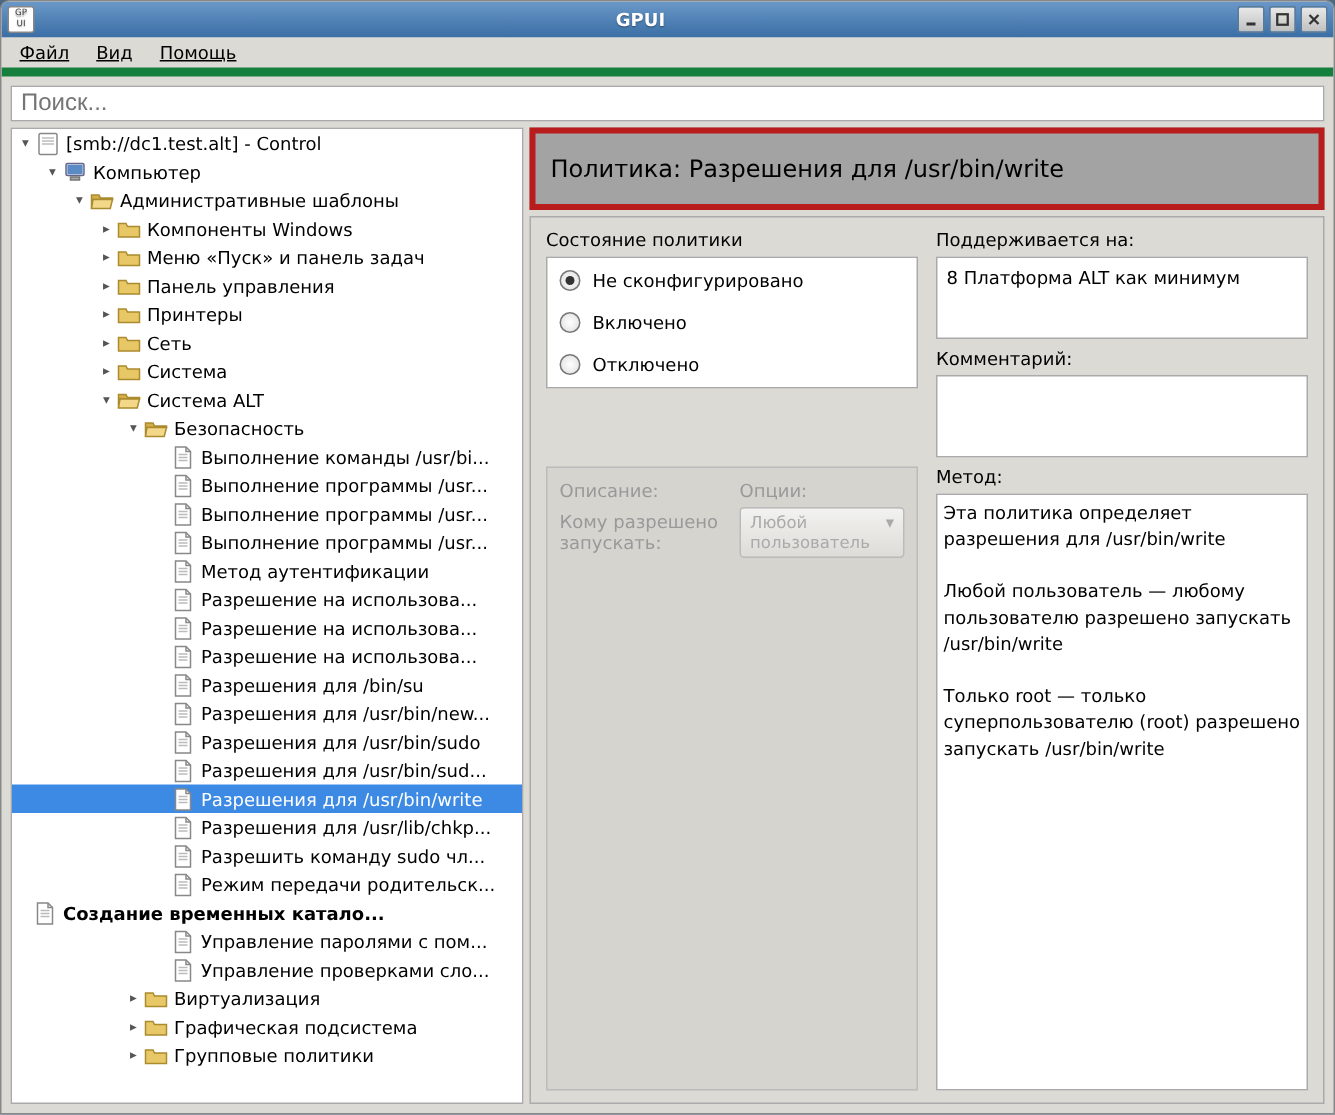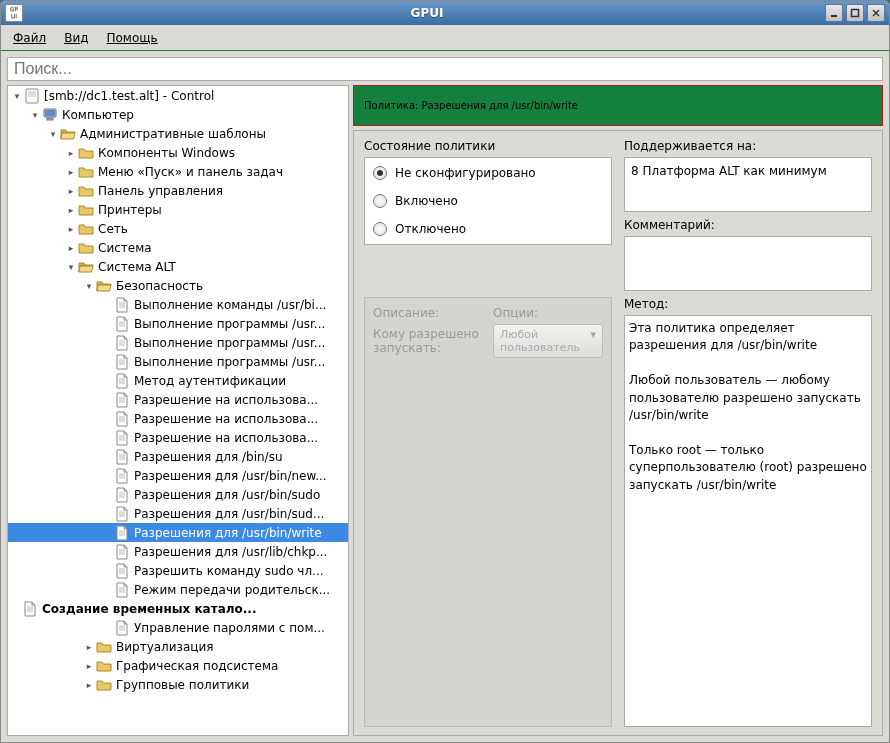--- a/index.html
+++ b/index.html
@@ -4,37 +4,37 @@
 <style>
 * { box-sizing: border-box; margin: 0; padding: 0; }
 body { font-family: "DejaVu Sans", "Liberation Sans", Arial, sans-serif; font-size: 12px; background: #4b6983; width: 890px; height: 743px; overflow: hidden; }
 .window { width: 890px; height: 743px; background: #dcdad5; border: 1px solid #888; border-radius: 6px 6px 0 0; overflow: hidden; display: flex; flex-direction: column; }
 .titlebar { height: 24px; background: linear-gradient(to bottom, #6a98c8, #3a6ea5); display: flex; align-items: center; color: #fff; font-weight: bold; padding: 0 4px; text-shadow: 0 1px 1px rgba(0,0,0,0.4); }
 .tb-icon { width: 18px; height: 18px; background: #fff; border: 1px solid #888; margin-right: 6px; display: flex; align-items: center; justify-content: center; font-size: 7px; line-height: 7px; color: #444; font-weight: normal; flex-direction: column; border-radius: 2px; }
 .tb-icon small { display: block; }
 .tb-title { flex: 1; text-align: center; }
 .tb-buttons { display: flex; gap: 3px; }
 .tb-btn { width: 18px; height: 18px; background: linear-gradient(to bottom,#e8e8e8,#c0c0c0); border: 1px solid #5a7a9a; border-radius: 2px; display: flex; align-items: center; justify-content: center; cursor: pointer; color: #333; font-size: 10px; font-weight: bold; }
-.menubar { height: 26px; background: #dcdad5; border-bottom: 1px solid #15803d; display: flex; align-items: center; padding: 0 4px; gap: 2px; }
+.menubar { height: 26px; background: #dcdad5; border-bottom: 6px solid #15803d; display: flex; align-items: center; padding: 0 4px; gap: 2px; }
 .menu-item { padding: 3px 8px; cursor: pointer; }
 .menu-item span.u { text-decoration: underline; }
 .content { flex: 1; display: flex; flex-direction: column; padding: 6px; gap: 4px; min-height: 0; }
 .search { height: 24px; border: 1px solid #aaa; background: #fff; padding: 2px 6px; font-size: 16px; color: #999; width: 100%; }
 .split { flex: 1; display: flex; gap: 4px; min-height: 0; }
 .tree-panel { width: 342px; border: 1px solid #aaa; background: #fff; overflow-y: auto; overflow-x: hidden; font-size: 12px; }
 .tree ul { list-style: none; }
 .tree li { white-space: nowrap; }
 .row { display: flex; align-items: center; height: 19px; cursor: pointer; overflow: hidden; }
 .row.selected { background: #3d8ae5; color: #fff; }
 .toggle { width: 14px; display: inline-flex; justify-content: center; align-items: center; cursor: pointer; font-size: 9px; color: #555; }
 .toggle.none { visibility: hidden; }
 .icon { width: 16px; height: 16px; margin-right: 4px; display: inline-flex; align-items: center; justify-content: center; flex-shrink: 0; }
 .label { overflow: hidden; text-overflow: ellipsis; }
 .right-panel { flex: 1; display: flex; flex-direction: column; gap: 4px; min-height: 0; }
-.policy-title { border: 1px solid #b91c1c; background: #15803d; padding: 14px 10px; font-size: 10px; }
+.policy-title { border: 4px solid #b91c1c; background: #a3a3a3; padding: 14px 10px; font-size: 16px; }
 .details-body { flex: 1; border: 1px solid #aaa; background: #dcdad5; padding: 8px 10px; display: grid; grid-template-columns: 1fr 1fr; grid-template-rows: auto auto auto 1fr; gap: 6px 12px; min-height: 0; }
 .section-label { font-size: 12px; margin-bottom: 4px; }
 .state-box { grid-column: 1; grid-row: 1 / span 2; }
 .radio-group { border: 1px solid #aaa; background: #fff; padding: 8px 8px; display: flex; flex-direction: column; gap: 14px; }
 .radio { display: flex; align-items: flex-end; gap: 8px; cursor: pointer; }
 .radio-btn { width: 14px; height: 14px; border: 1px solid #777; border-radius: 50%; background: radial-gradient(#fff,#ddd); display: inline-flex; align-items: center; justify-content: center; }
 .radio-btn.checked::after { content:''; width: 6px; height: 6px; background: #333; border-radius: 50%; }
 .supported-box { grid-column: 2; grid-row: 1; display: flex; flex-direction: column; }
 .supported-text { border: 1px solid #aaa; background: #fff; padding: 6px; flex: 1; min-height: 55px; }
 .comment-box { grid-column: 2; grid-row: 2; display: flex; flex-direction: column; }
@@ -488,20 +488,35 @@
                       <path d="M10 1v3h3" fill="none" stroke="#888"></path>
                       <line x1="5" y1="6" x2="11" y2="6" stroke="#bbb"></line>
                       <line x1="5" y1="8" x2="11" y2="8" stroke="#bbb"></line>
                       <line x1="5" y1="10" x2="11" y2="10" stroke="#bbb"></line>
                     </svg>
                   </span>
                   <span class="label">Управление паролями с пом...</span>
                 </div>
               </li>
               <li>
+                <div class="row" style="padding-left: 92px;">
+                  <span class="toggle none"></span>
+                  <span class="icon">
+                    <svg viewBox="0 0 16 16">
+                      <path d="M3 1h7l3 3v11H3z" fill="#fff" stroke="#888"></path>
+                      <path d="M10 1v3h3" fill="none" stroke="#888"></path>
+                      <line x1="5" y1="6" x2="11" y2="6" stroke="#bbb"></line>
+                      <line x1="5" y1="8" x2="11" y2="8" stroke="#bbb"></line>
+                      <line x1="5" y1="10" x2="11" y2="10" stroke="#bbb"></line>
+                    </svg>
+                  </span>
+                  <span class="label">Управление проверками сло...</span>
+                </div>
+              </li>
+              <li>
                 <div class="row" style="padding-left: 74px;">
                   <span class="toggle">▸</span>
                   <span class="icon">
                     <svg viewBox="0 0 16 16">
                       <path d="M1 4h5l1 2h8v7H1z" fill="#e8c767" stroke="#aa8b2e"></path>
                     </svg>
                   </span>
                   <span class="label">Виртуализация</span>
                 </div>
               </li>

